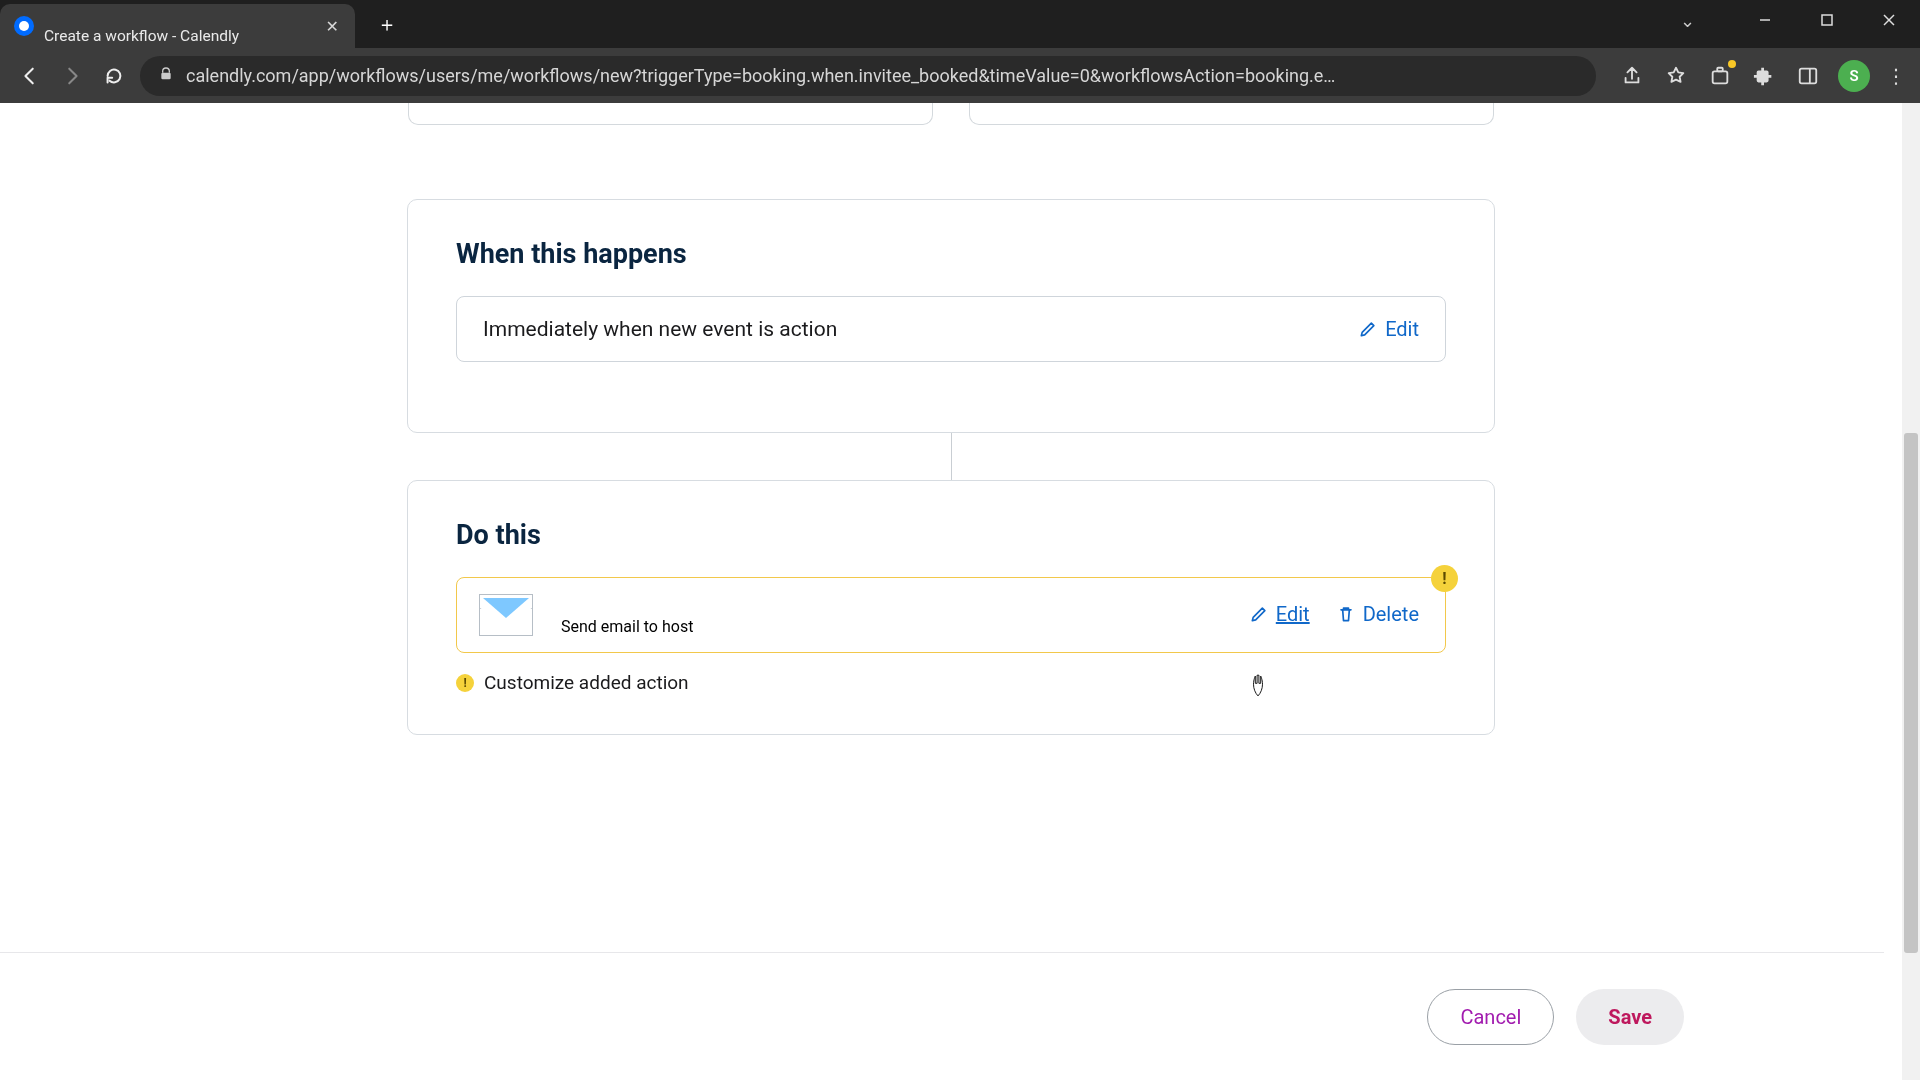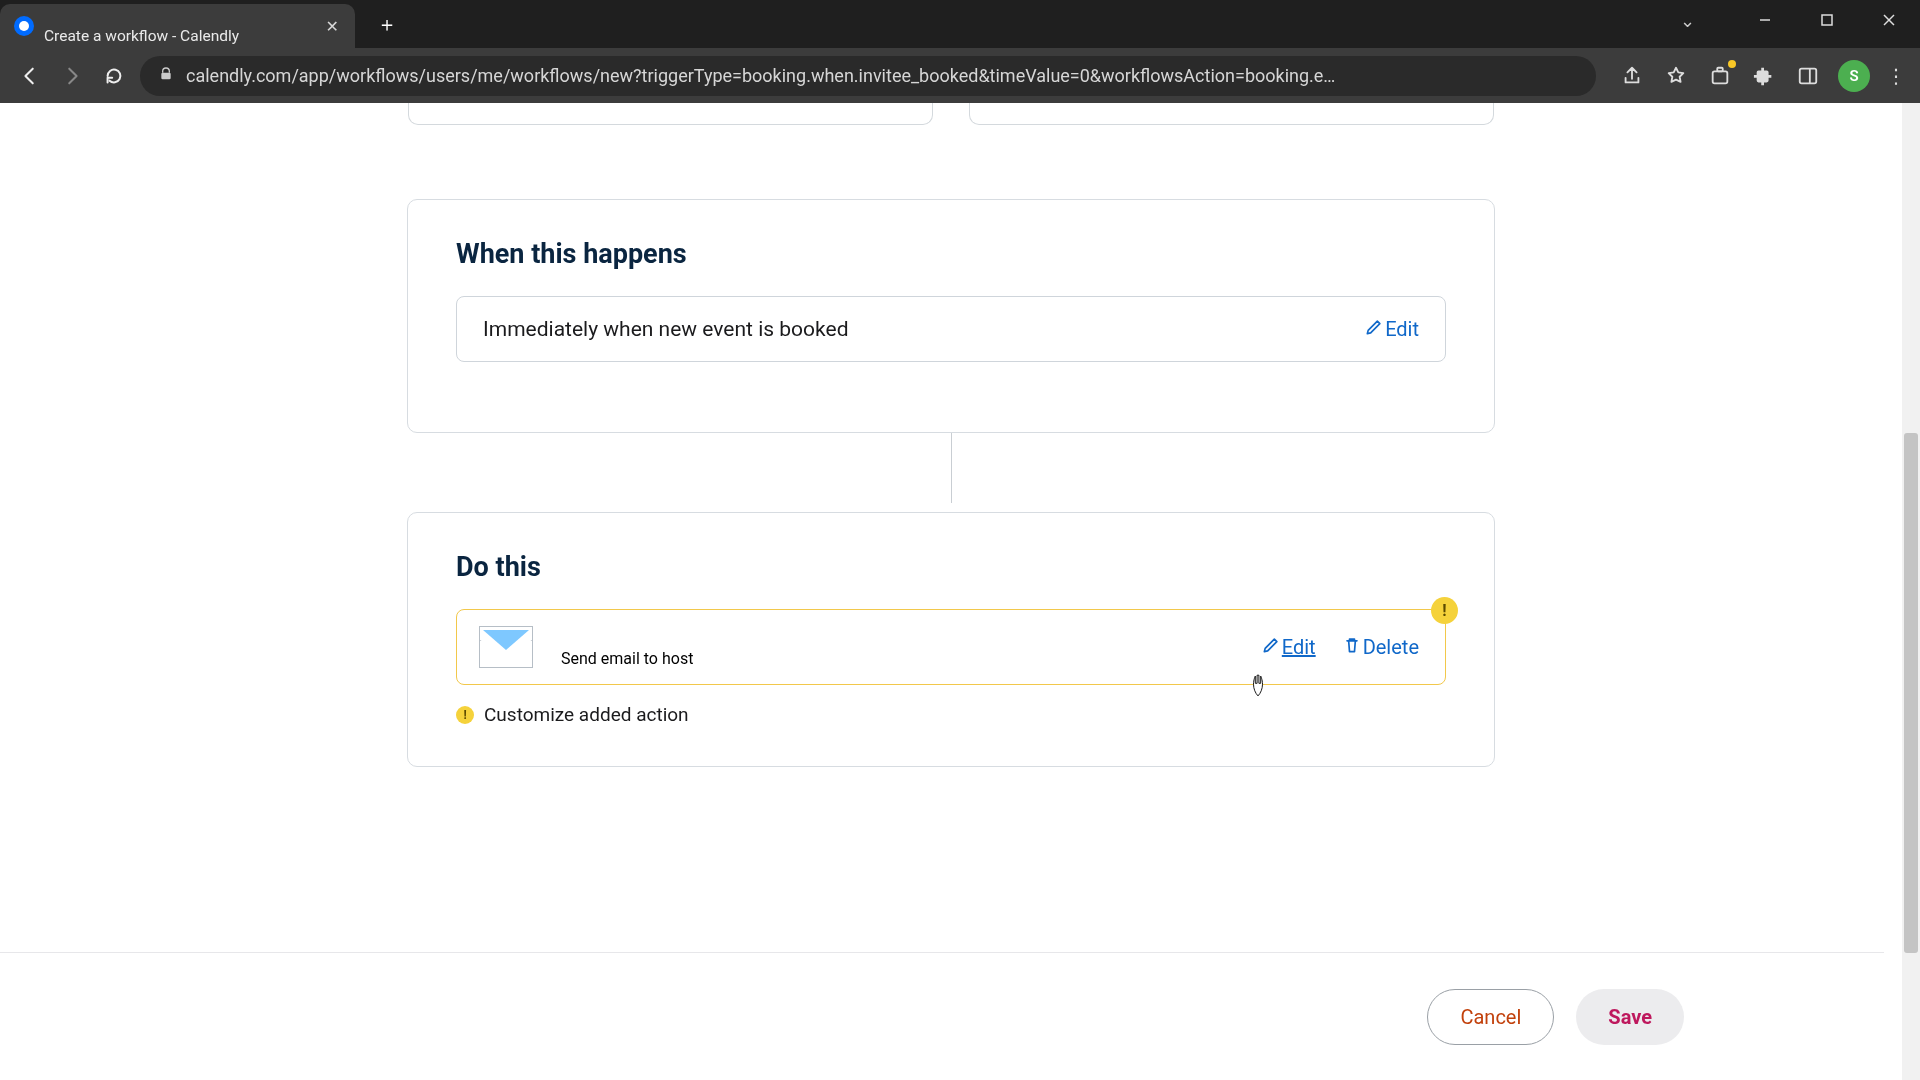--- a/index.html
+++ b/index.html
@@ -117,42 +117,42 @@
   .workflow-card {
     position: absolute;
     left: 50%; transform: translateX(-50%);
     width: 1088px;
     border: 1px solid #d7dce1;
     border-radius: 10px;
     background: #fff;
     padding: 38px 48px 40px 48px;
   }
   .card-trigger { top: 96px; height: 234px;}
-  .card-action  { top: 409px; }
+  .card-action  { top: 377px; }
 
   .section-title {
     font-size: 27px; font-weight: 700; color: #0a2540; margin-bottom: 26px;
   }
 
   .connector {
     position: absolute;
     left: 50%; top: 330px; height: 70px; width: 0;
     border-left: 1.5px solid #c9ced3;
   }
 
   .inner-box {
     border: 1px solid #cfd5db;
     border-radius: 8px;
     padding: 20px 26px;
     display: flex; align-items: center; justify-content: space-between;
   }
   .inner-box .desc { font-size: 21px; color: #1b1b1d; }
 
   .edit-link, .delete-link {
-    display: inline-flex; gap: 1px;
+    display: inline-flex; align-items: center; gap: 7px;
     color: #1068c9; font-size: 20px; cursor: pointer;
   }
   .edit-link svg, .delete-link svg { width: 20px; height: 20px; }
   .delete-link { color:#1068c9; margin-left: 22px; }
   .edit-link.underline { text-decoration: underline; }
 
   .action-box {
     border: 1.5px solid #f2c84b;
     border-radius: 8px;
     padding: 16px 26px 16px 22px;
@@ -216,21 +216,21 @@
     border-top: 1px solid #e7e7ea;
     background: #fff;
     display:flex; align-items:center; justify-content:flex-end;
     padding-right: 200px; gap: 22px;
   }
   .btn {
     height: 56px; padding: 0 32px; border-radius: 30px;
     font-size: 20px; display:flex; align-items:center; justify-content:center;
     cursor: pointer;
   }
-  .btn-outline { border: 1px solid #9aa0a6; background:#fff; color:#c2410c; }
+  .btn-outline { border: 1px solid #9aa0a6; background:#fff; color:#a21caf; }
   .btn-disabled { background:#ececee; color:#be185d; cursor:default; font-weight:700;}
 
   
   .fake-scrollbar {
     position: absolute; right: 0; top: 103px; bottom: 0; width: 18px;
     background: #f1f1f1;
   }
   .scrollbar-thumb {
     position:absolute; left:2px; right:2px; top: 330px; height: 520px;
     background:#c4c4c4; border-radius: 3px;
@@ -339,21 +339,21 @@
   <div class="content-area">
 
     <div class="partial-cards-row">
       <div class="partial-card"></div>
       <div class="partial-card"></div>
     </div>
 
     <div class="workflow-card card-trigger">
       <div class="section-title">When this happens</div>
       <div class="inner-box">
-        <span class="desc">Immediately when new event is booked</span>
+        <span class="desc">Immediately when new event is action</span>
         <span class="edit-link">
           <svg viewBox="0 0 24 24">
               <path d="M4 20l4-1 11-11-3-3L5 16l-1 4z" fill="none" stroke="#1068c9" stroke-width="2" stroke-linejoin="round"></path>
             </svg>
           <span>Edit</span>
         </span>
       </div>
     </div>
 
     <div class="connector"></div>

